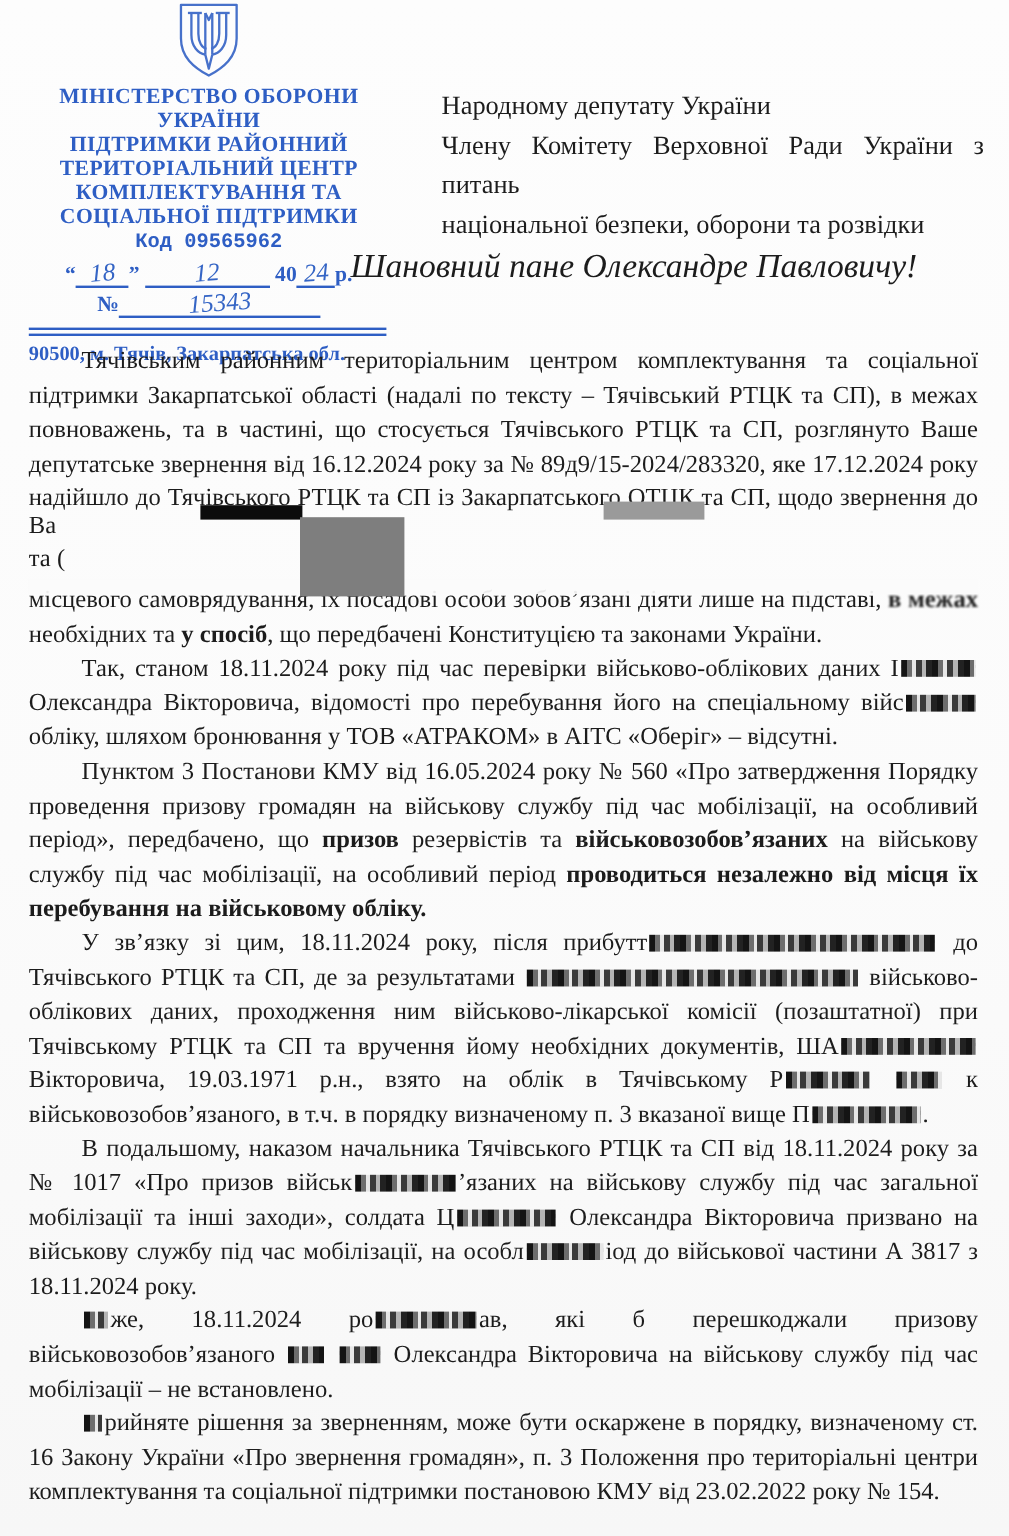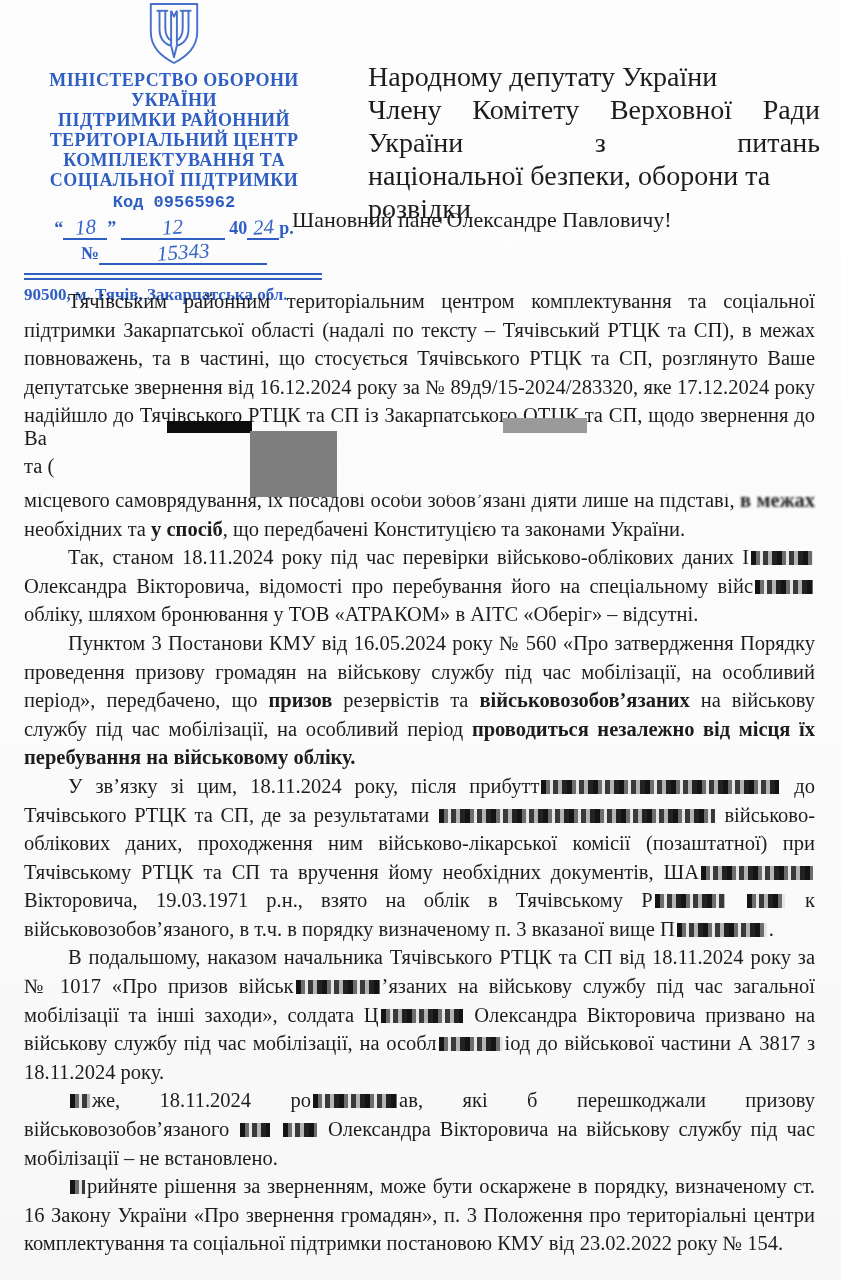--- a/index.html
+++ b/index.html
@@ -16,23 +16,23 @@
   .stamp-code{font-weight:bold;font-size:17px;margin-top:3px;font-family:Liberation Mono, monospace;}
   .stamp-date{font-weight:bold;font-size:18px;margin-top:5px;white-space:nowrap;}
   .stamp-num{font-weight:bold;font-size:18px;margin-top:2px;}
   .u{display:inline-block;border-bottom:2px solid var(--stamp_blue);text-align:center;line-height:20px;}
   .uq{width:44px;} .um{width:104px;} .uy{width:32px;} .un{width:168px;}
   .hand{font-style:italic;color:var(--hand_blue);display:inline-block;transform:rotate(-4deg);
     font-size:21px;font-weight:normal;}
   .dbl-rule{margin-top:8px;height:3px;border-top:2.5px solid var(--stamp_blue);border-bottom:2.5px solid var(--stamp_blue);width:298px;}
   .stamp-addr{font-weight:bold;font-size:17px;margin-top:5px;text-align:left;filter:blur(.2px);}
   
-  .recipient{position:absolute;left:368px;top:60px;width:452px;font-size:28px;line-height:33px;}
+  .recipient{position:absolute;left:368px;top:71px;width:452px;font-size:22px;line-height:33px;}
   .recipient .just{text-align:justify;text-align-last:justify;}
-  .salutation{position:absolute;left:292px;top:207px;font-size:22px;}
+  .salutation{position:absolute;left:292px;top:207px;font-style:italic;font-size:28px;}
   
   .body-wrap{position:absolute;left:24px;top:287px;width:791px;font-size:20.5px;line-height:28.6px;text-align:justify;}
   .para{margin:0;text-indent:44px;}
   .noindent{text-indent:0;}
   .lastjust{text-align-last:justify;}
   .b{font-weight:bold;}
   .smudge{font-weight:bold;filter:blur(.9px);}
   .pix{display:inline-block;height:14px;margin:0 2px;vertical-align:-1px;
     background-image:
       repeating-linear-gradient(90deg,#141414 0 5px,#6d6d6d 5px 9px,#e6e6e6 9px 12px,#3a3a3a 12px 17px,#b4b4b4 17px 21px,#222 21px 26px),

